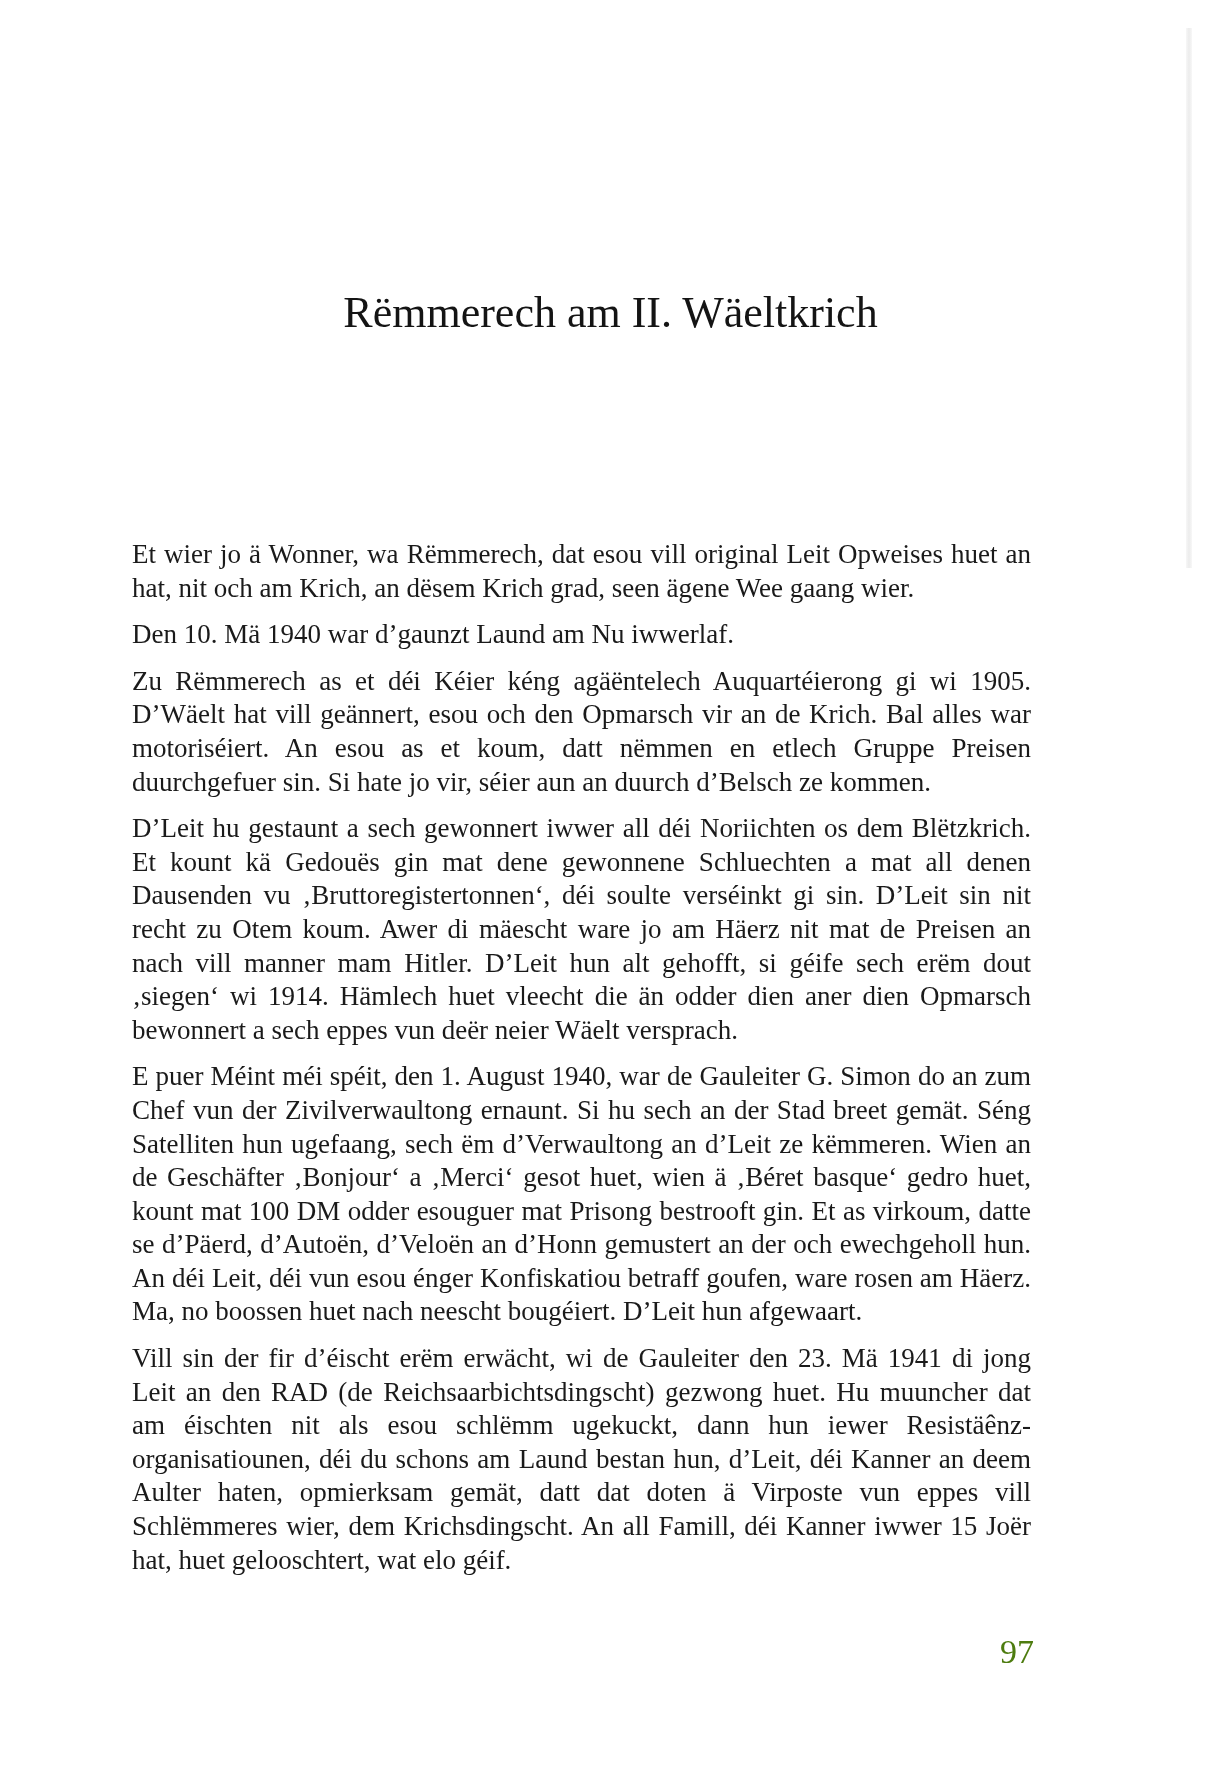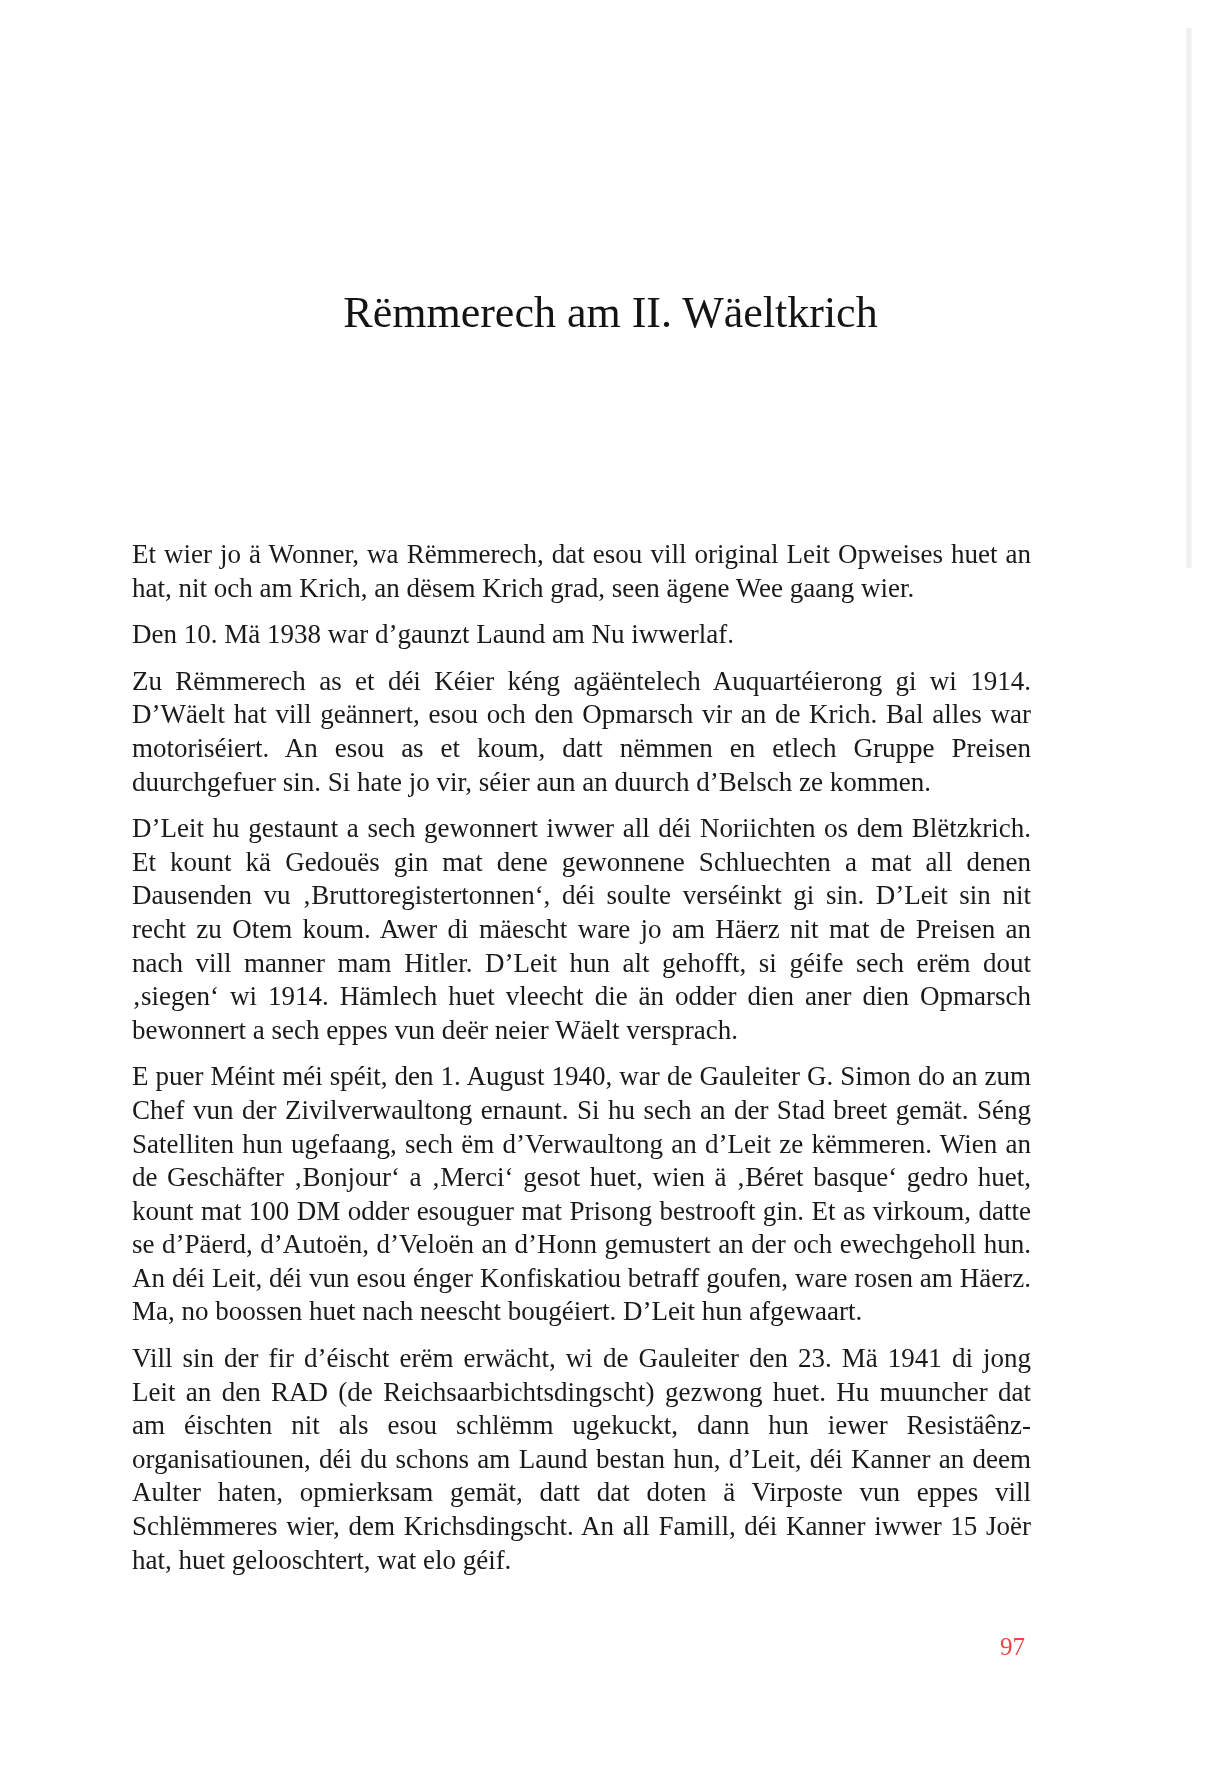--- a/index.html
+++ b/index.html
@@ -53,35 +53,35 @@
       text-align: justify;
     }
     .para.last-line-left {
       text-align-last: left;
     }
     .page-number {
       position: absolute;
       left: 1000px;
       top: 1633px;
       font-family: "Liberation Serif", "DejaVu Serif", serif;
-      font-size: 25px;
-      color: #ef4444;
+      font-size: 34px;
+      color: #4d7c0f;
     }
   </style>
 </head>
 <body>
 
 <div class="page-edge"></div>
 
 <h1 class="title-block" style="margin:0;font-weight:normal;">
   <span class="title-line title-line-1">Rëmmerech am II. Wäeltkrich</span>
 </h1>
 
 <div class="body-text">
   <p class="para last-line-left">Et wier jo ä Wonner, wa Rëmmerech, dat esou vill original Leit Opweises huet an hat, nit och am Krich, an dësem Krich grad, seen ägene Wee gaang wier.</p>
-  <p class="para last-line-left">Den 10. Mä 1938 war d’gaunzt Laund am Nu iwwerlaf.</p>
-  <p class="para last-line-left">Zu Rëmmerech as et déi Kéier kéng agäëntelech Auquartéierong gi wi 1914. D’Wäelt hat vill geännert, esou och den Opmarsch vir an de Krich. Bal alles war motoriséiert. An esou as et koum, datt nëmmen en etlech Gruppe Preisen duurchgefuer sin. Si hate jo vir, séier aun an duurch d’Belsch ze kommen.</p>
+  <p class="para last-line-left">Den 10. Mä 1940 war d’gaunzt Laund am Nu iwwerlaf.</p>
+  <p class="para last-line-left">Zu Rëmmerech as et déi Kéier kéng agäëntelech Auquartéierong gi wi 1905. D’Wäelt hat vill geännert, esou och den Opmarsch vir an de Krich. Bal alles war motoriséiert. An esou as et koum, datt nëmmen en etlech Gruppe Preisen duurchgefuer sin. Si hate jo vir, séier aun an duurch d’Belsch ze kommen.</p>
   <p class="para last-line-left">D’Leit hu gestaunt a sech gewonnert iwwer all déi Noriichten os dem Blëtzkrich. Et kount kä Gedouës gin mat dene gewonnene Schluechten a mat all denen Dausenden vu ‚Bruttoregistertonnen‘, déi soulte verséinkt gi sin. D’Leit sin nit recht zu Otem koum. Awer di mäescht ware jo am Häerz nit mat de Preisen an nach vill manner mam Hitler. D’Leit hun alt gehofft, si géife sech erëm dout ‚siegen‘ wi 1914. Hämlech huet vleecht die än odder dien aner dien Opmarsch bewonnert a sech eppes vun deër neier Wäelt versprach.</p>
   <p class="para last-line-left">E puer Méint méi spéit, den 1. August 1940, war de Gauleiter G. Simon do an zum Chef vun der Zivilverwaultong ernaunt. Si hu sech an der Stad breet gemät. Séng Satelliten hun ugefaang, sech ëm d’Verwaultong an d’Leit ze këmmeren. Wien an de Geschäfter ‚Bonjour‘ a ‚Merci‘ gesot huet, wien ä ‚Béret basque‘ gedro huet, kount mat 100 DM odder esouguer mat Prisong bestrooft gin. Et as virkoum, datte se d’Päerd, d’Autoën, d’Veloën an d’Honn gemustert an der och ewechgeholl hun. An déi Leit, déi vun esou énger Konfiskatiou betraff goufen, ware rosen am Häerz. Ma, no boossen huet nach neescht bougéiert. D’Leit hun afgewaart.</p>
   <p class="para last-line-left">Vill sin der fir d’éischt erëm erwächt, wi de Gauleiter den 23. Mä 1941 di jong Leit an den RAD (de Reichsaarbichtsdingscht) gezwong huet. Hu muuncher dat am éischten nit als esou schlëmm ugekuckt, dann hun iewer Resistäênz­organisatiounen, déi du schons am Laund bestan hun, d’Leit, déi Kanner an deem Aulter haten, opmierksam gemät, datt dat doten ä Virposte vun eppes vill Schlëmmeres wier, dem Krichsdingscht. An all Famill, déi Kanner iwwer 15 Joër hat, huet gelooschtert, wat elo géif.</p>
 </div>
 
 <div class="page-number">97</div>
 
 </body></html>

